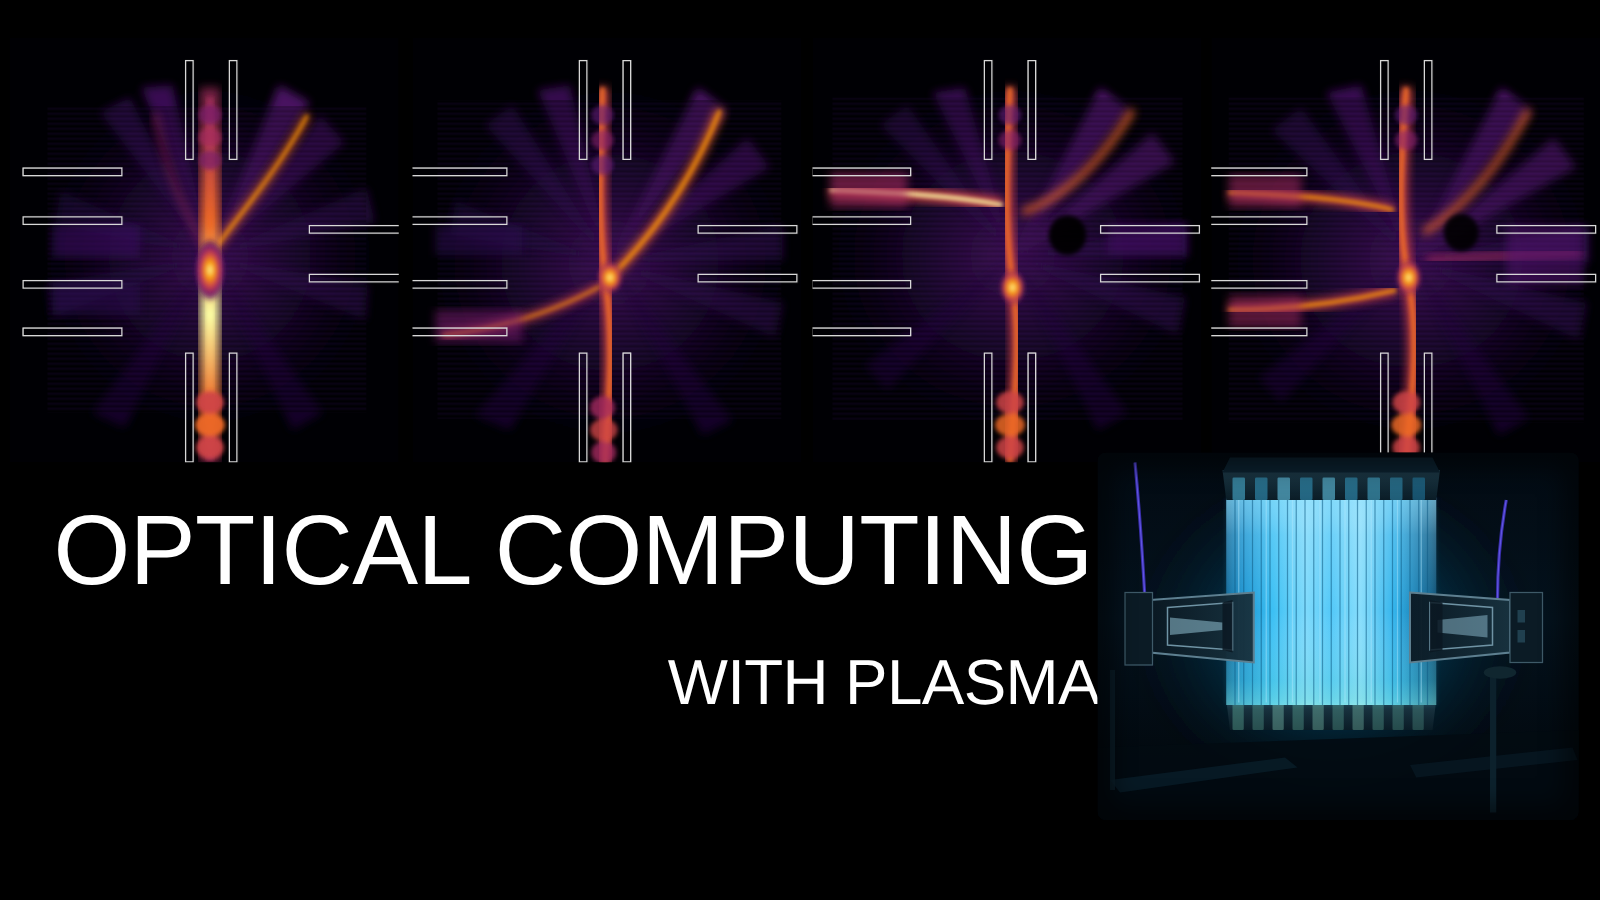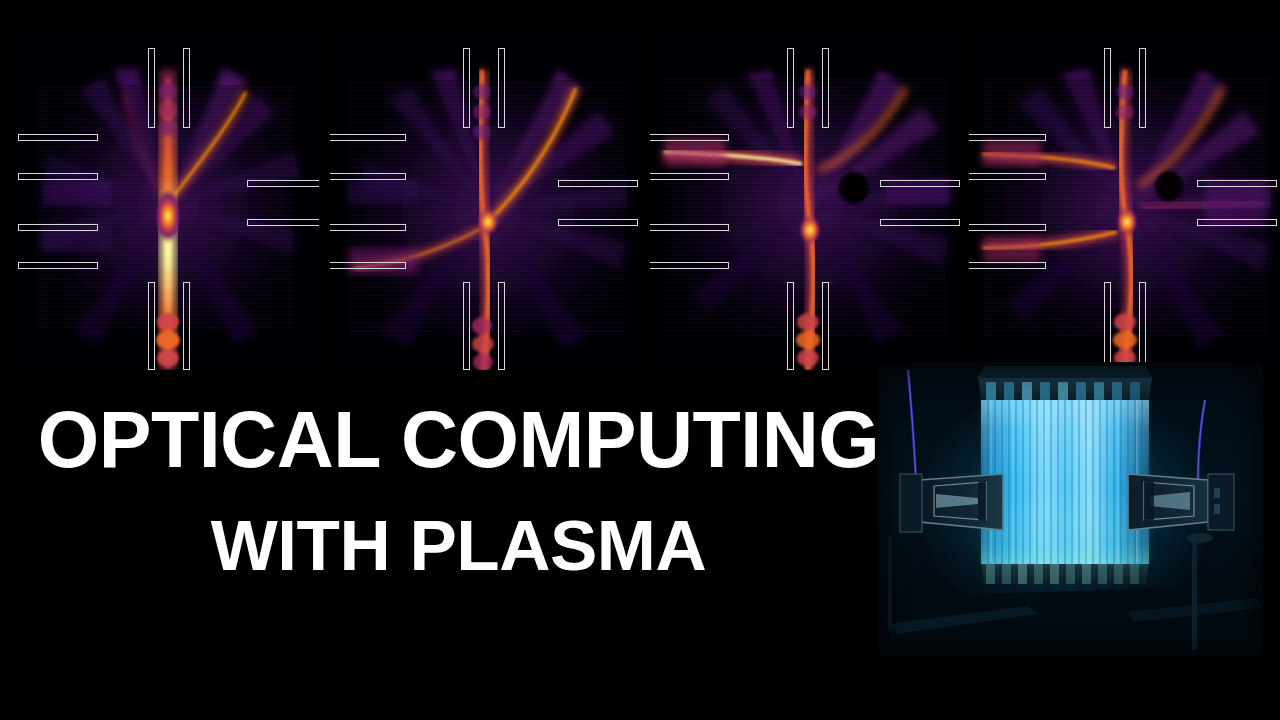--- a/index.html
+++ b/index.html
@@ -54,35 +54,36 @@
   #title-block {
     position: absolute;
     left: 0; top: 398px;
     width: 880px;
     text-align: center;
     color: #ffffff;
   }
   #title-line-1, #title-line-2 {
     display: block;
     font-family: "Liberation Sans Narrow", "Liberation Sans", sans-serif;
-    font-weight: bold;
+    font-weight: normal;
     color: #ffffff;
     white-space: nowrap;
     letter-spacing: -0.5px;
     margin-left: 37px;
   }
   #title-line-1 {
     font-size: 79px;
     line-height: 84px;
     transform: scaleX(1.0);
   }
   #title-line-2 {
-    font-size: 71px;
+    font-size: 51px;
     line-height: 84px;
     margin-top: 22px;
+    text-align: right;
   }
 
   
   #plasma-photo {
     position: absolute;
     left: 878px; top: 362px;
     width: 385px; height: 294px;
     border-radius: 7px;
     overflow: hidden;
     background: #000205;

